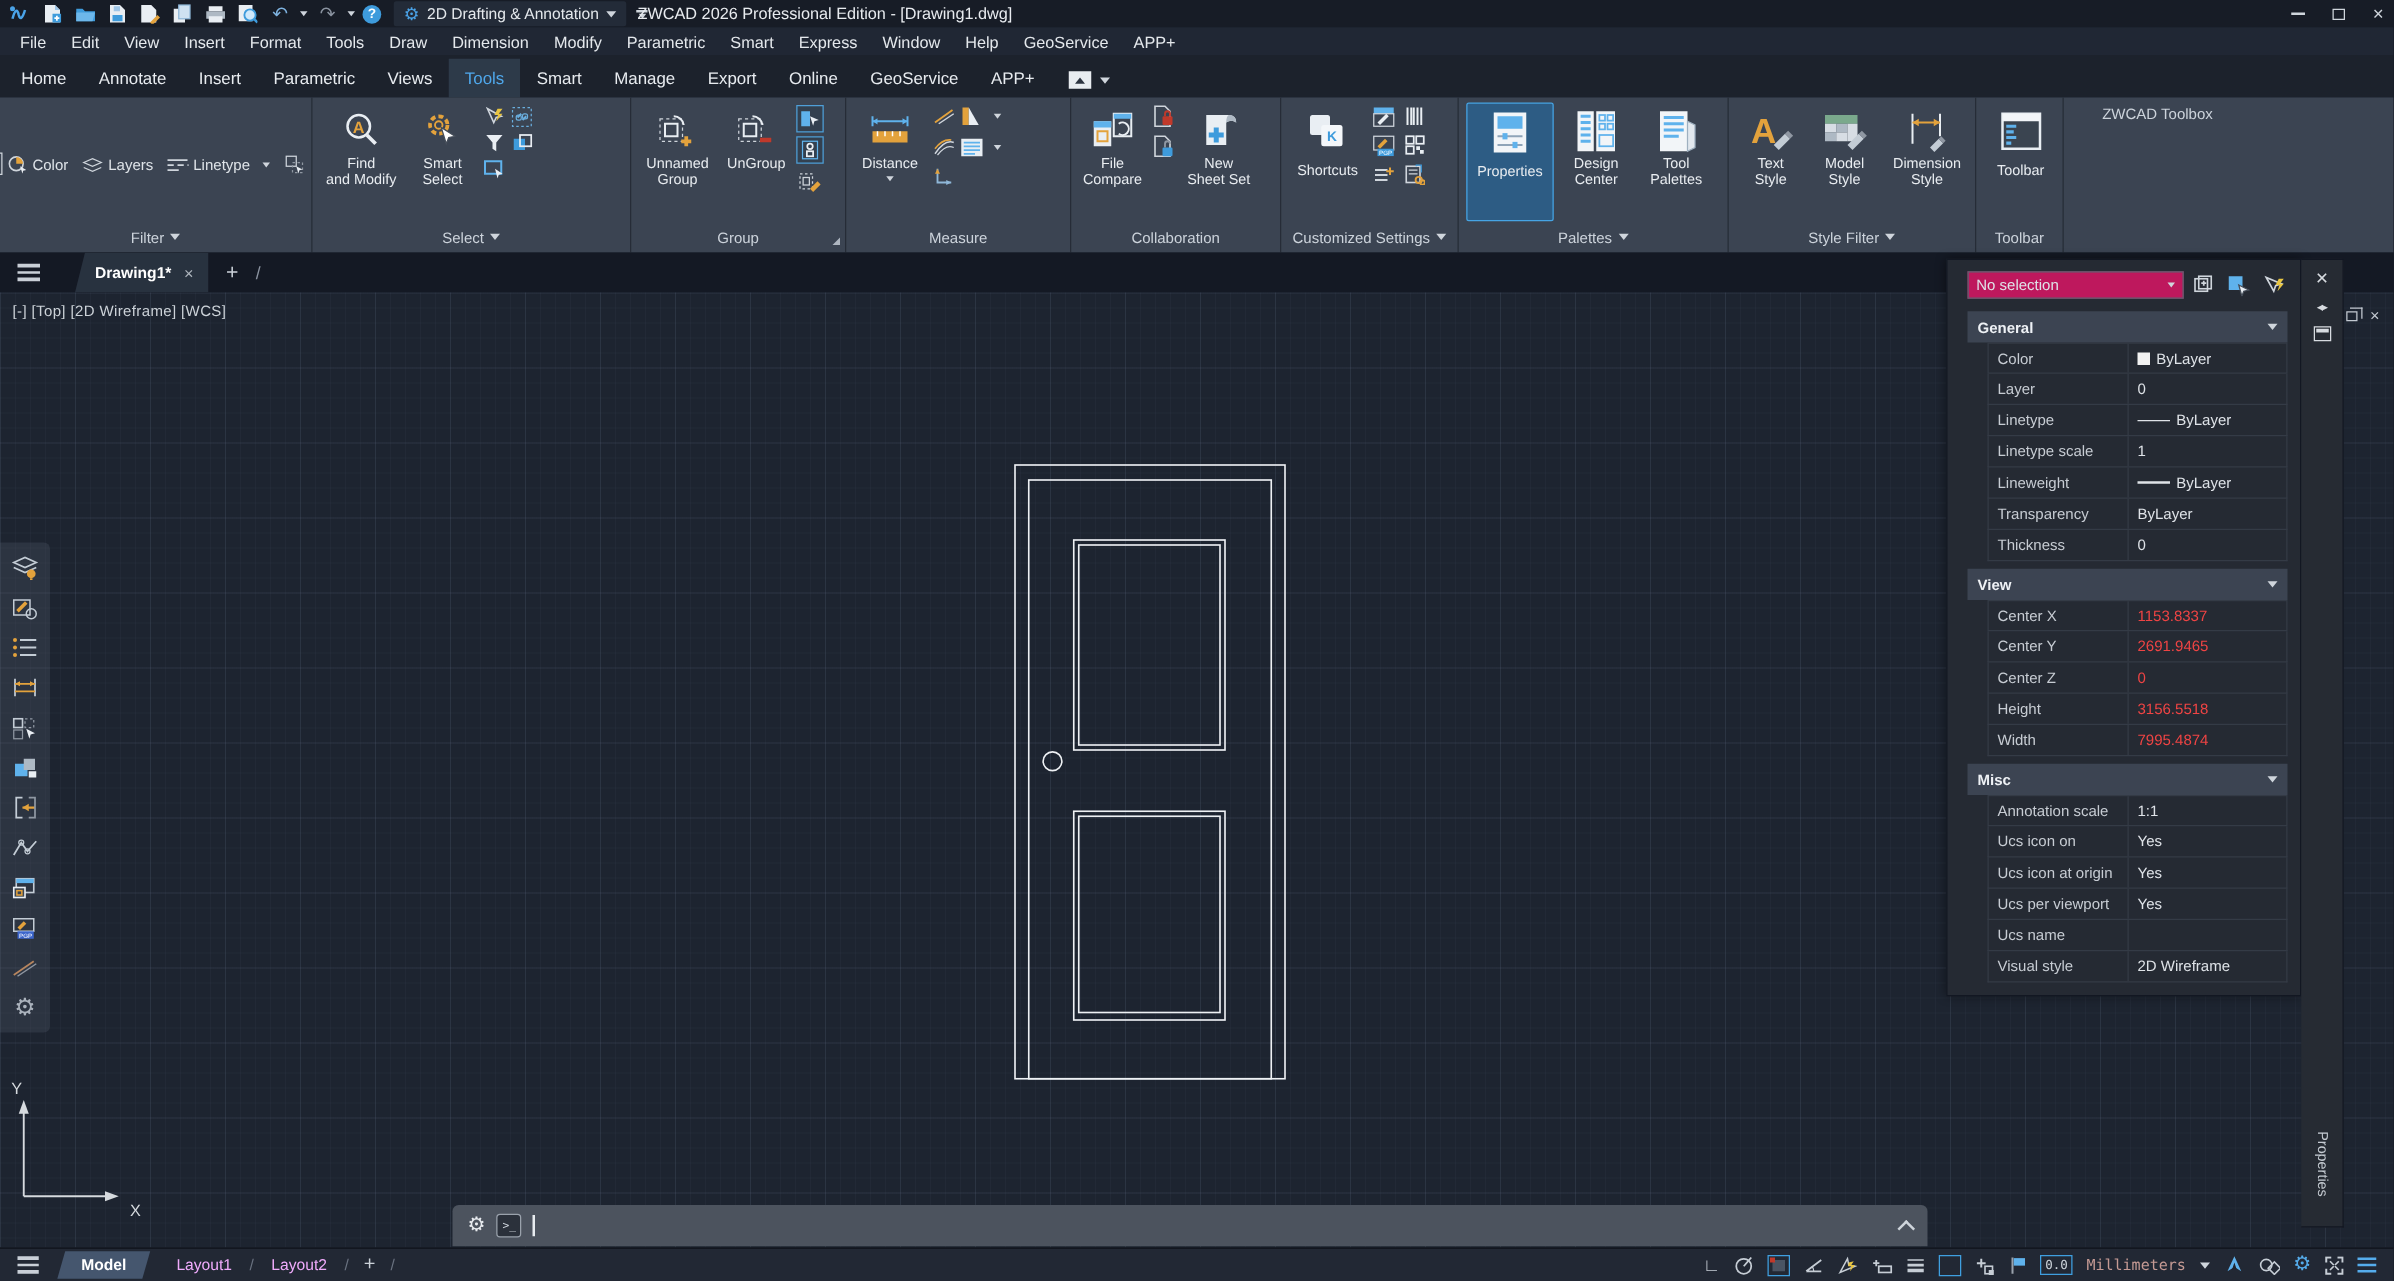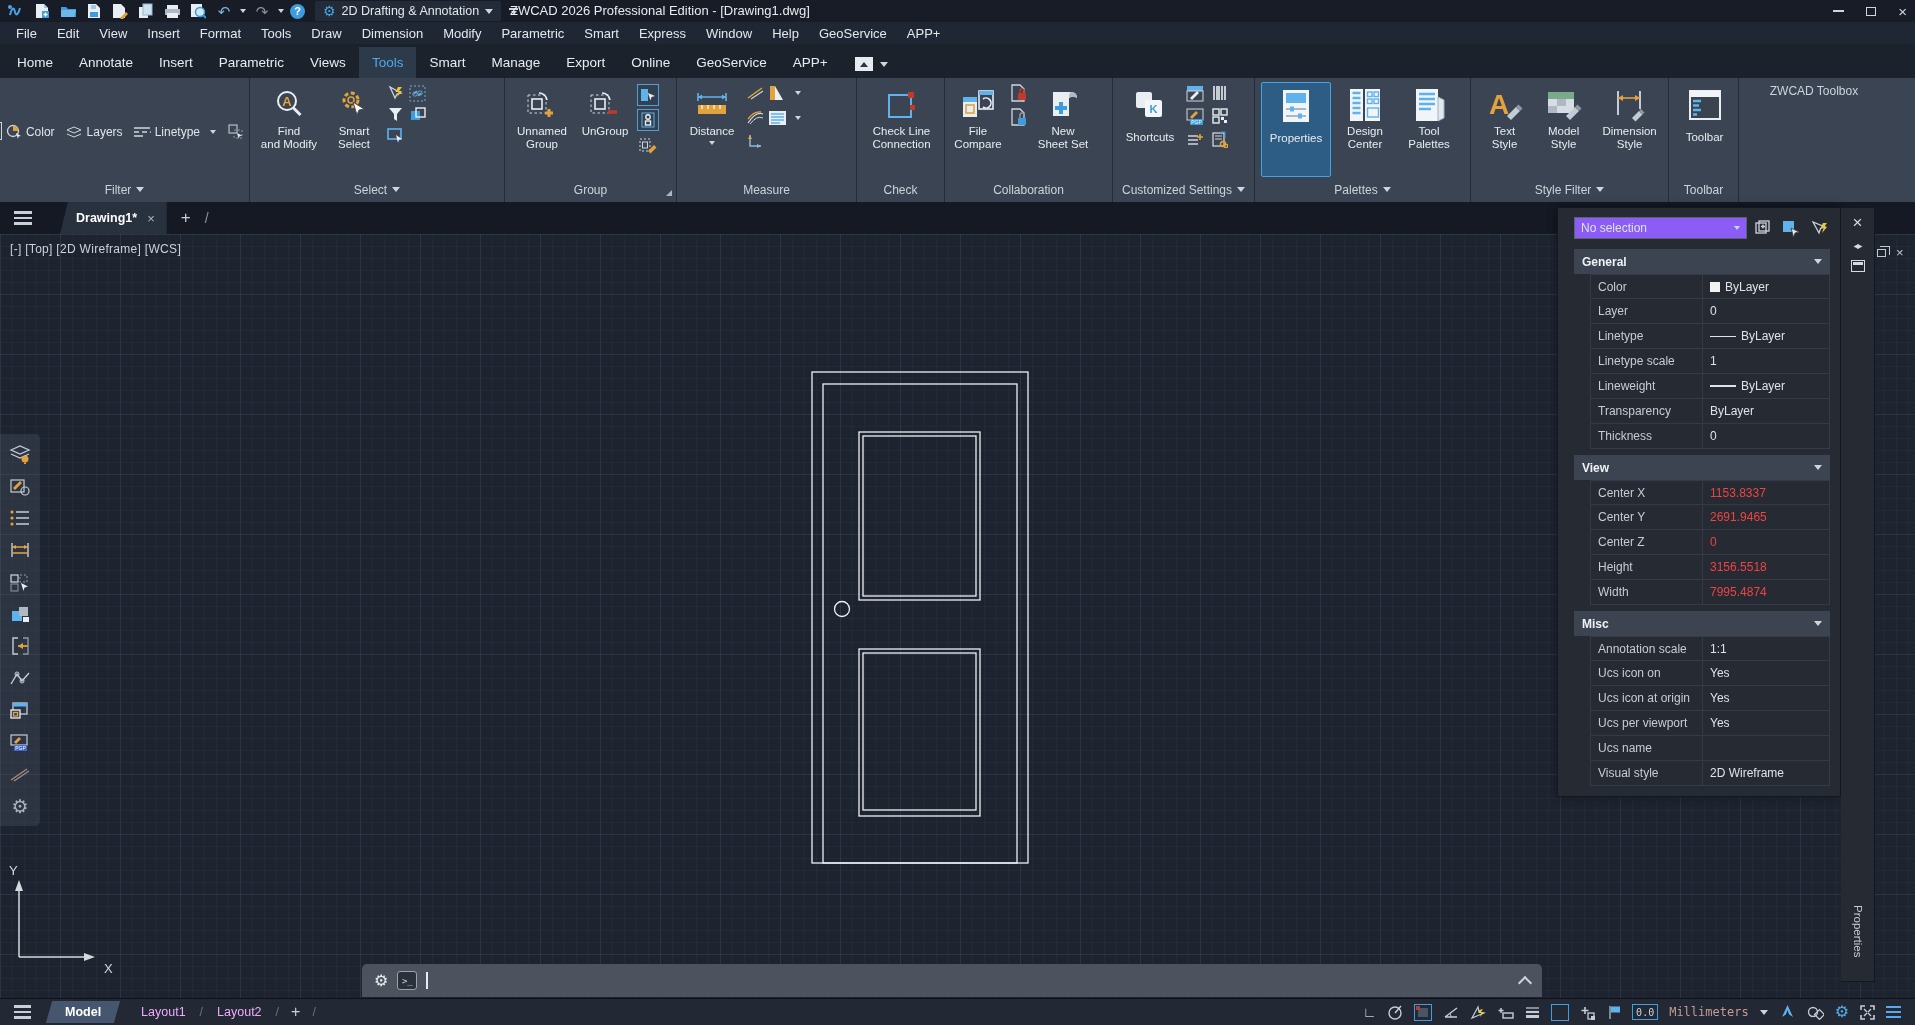--- a/index.html
+++ b/index.html
@@ -123,21 +123,21 @@
   .pmain{width:284px;height:590px;background:#252a33;border:1px solid #121722;box-shadow:0 0 8px rgba(0,0,0,0.45);
          padding-bottom:6px;}
   .pstrip{width:34px;height:775px;background:#262b33;border:1px solid #121722;border-left:none;
           display:flex;flex-direction:column;align-items:center;padding-top:6px;gap:9px;}
   .pstrip .px{font-size:17px;color:#d7dbe0;line-height:1;}
   .pstrip .pah{font-size:10px;color:#d7dbe0;letter-spacing:-1px;}
   .pmenu-ico{width:14px;height:12px;border:1.5px solid #d7dbe0;position:relative;}
   .pmenu-ico:before{content:"";position:absolute;left:1px;top:1px;right:1px;height:2.5px;background:#d7dbe0;}
   .ptitle-vert{margin-top:auto;margin-bottom:24px;writing-mode:vertical-rl;font-size:11.5px;color:#c5cbd2;}
   .pheadrow{display:flex;align-items:center;gap:6px;padding:9px 10px 7px 16px;}
-  .psel{width:176px;height:22px;background:#8b5cf6;border:1px solid #5a6270;display:flex;align-items:center;
+  .psel{width:176px;height:22px;background:#be185d;border:1px solid #5a6270;display:flex;align-items:center;
         padding:0 6px;font-size:12px;color:#dfe3e8;}
   .psel .tri{margin-left:auto;}
   .pico{width:22px;height:20px;display:flex;align-items:center;justify-content:center;}
   .psection{margin:3px 10px 0 16px;height:25px;background:#3c4452;display:flex;align-items:center;
             padding:0 8px;font-size:12px;font-weight:bold;color:#eef1f5;gap:36px;}
   .psection .tri{margin-left:auto;}
   .prows{margin:0 10px 0 32px;}
   .prow{display:flex;height:25px;align-items:center;border-bottom:1px solid #343b46;
         border-left:1px solid #343b46;border-right:1px solid #343b46;font-size:12px;}
   .prow:first-child{border-top:1px solid #343b46;}
@@ -547,38 +547,20 @@
               </svg>
             <span class="tri sm" style="margin-left:4px"></span>
           </span>
         </div>
       </div>
       <div class="plab">
         <span>Measure</span>
       </div>
     </div>
 
-    <div class="panel" style="width:88px">
-      <div class="pcontent" style="justify-content:center">
-        <div class="bigbtn" style="width:76px">
-          <span class="bicon">
-            <svg width="34" height="34">
-                <rect x="4" y="7" width="22" height="22" fill="none" stroke="#5fb2ec" stroke-width="2"></rect>
-                <rect x="23" y="4" width="6" height="6" fill="#c0392b"></rect>
-                <rect x="25" y="17" width="5" height="5" fill="#c0392b"></rect>
-              </svg>
-          </span>
-          <span class="blab">Check Line</span>
-          <span class="blab">Connection</span>
-        </div>
-      </div>
-      <div class="plab">
-        <span>Check</span>
-      </div>
-    </div>
 
     <div class="panel" style="width:168px">
       <div class="pcontent">
         <div class="bigbtn" style="width:54px">
           <span class="bicon">
             <svg width="34" height="32">
                 <rect x="2" y="8" width="14" height="20" fill="#e9eef3"></rect>
                 <rect x="2" y="8" width="14" height="5" fill="#5fb2ec"></rect>
                 <rect x="5" y="16" width="8" height="8" fill="none" stroke="#e3a23c" stroke-width="1.6"></rect>
                 <rect x="18" y="2" width="14" height="18" fill="none" stroke="#e9eef3" stroke-width="1.6"></rect>

